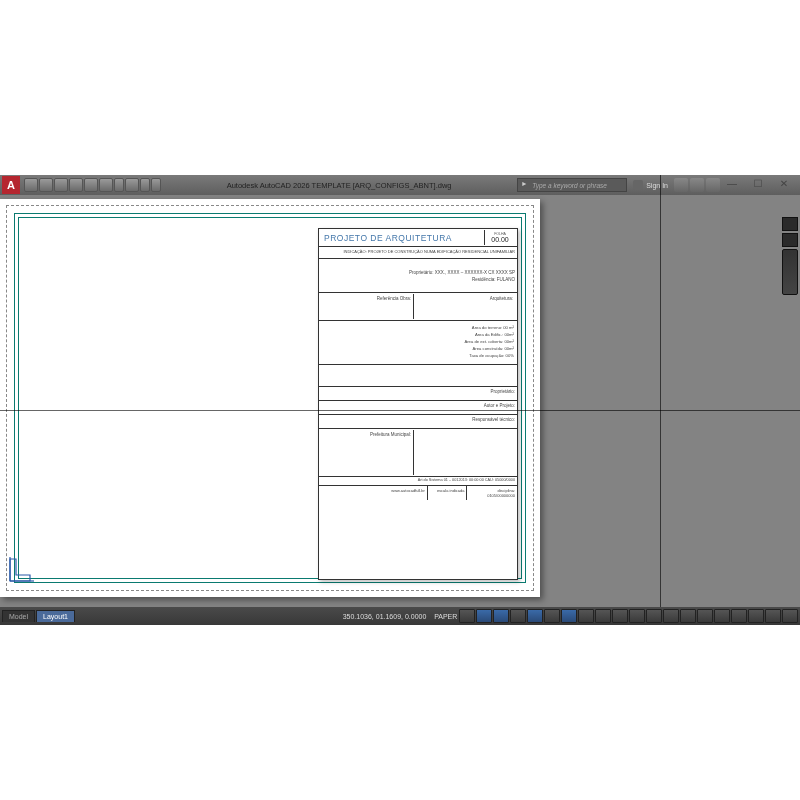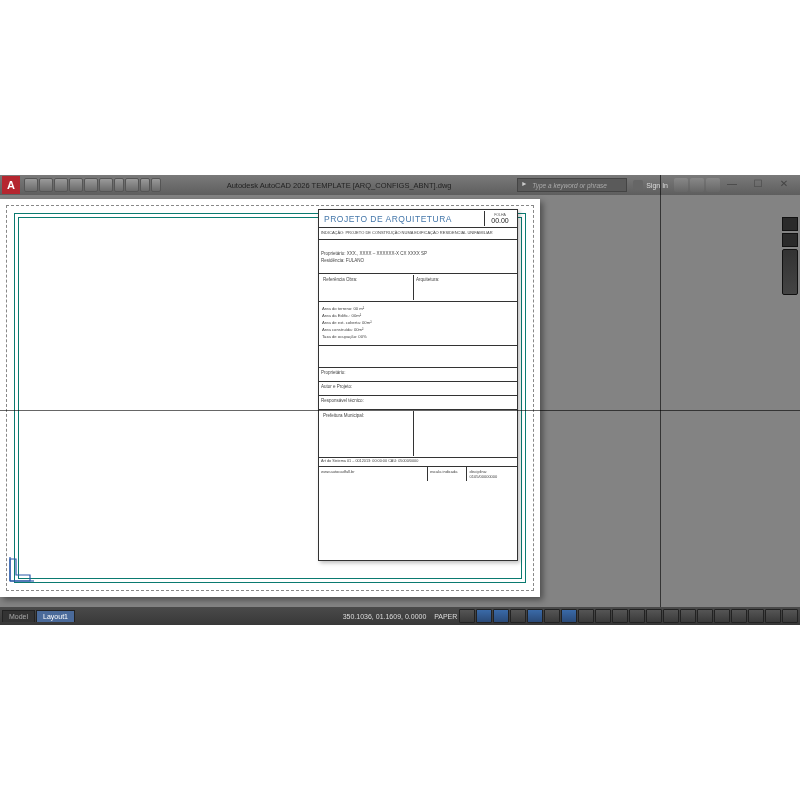--- a/index.html
+++ b/index.html
@@ -82,26 +82,27 @@
   top:14px; left:14px; right:14px; bottom:14px;
   border:1.5px solid #0a7a70;
 }
 .inner-frame {
   position:absolute;
   top:18px; left:18px; right:18px; bottom:18px;
   border:1px solid #0a7a70;
 }
 .title-block {
   position:absolute;
-  top:10px; right:22px;
+  top:29px; right:22px;
   width:200px; height:352px;
   background:#fff;
   border:1px solid #333;
   font-size:5px; color:#444;
   box-shadow: 2px 2px 4px rgba(0,0,0,.25);
+  text-align: right;
 }
 .tb-row { border-bottom:1px solid #333; padding:1px 2px;}
 .tb-title-row { display:flex; height:18px;}
 .tb-title {
   flex:1; font-size:8.5px; color:#47a; letter-spacing:.5px;
   display:flex; align-items:center; padding-left:3px;
   border-right:1px solid #333;
 }
 .tb-sheet { width:30px; display:flex; flex-direction:column; align-items:center; justify-content:center;}
 .tb-sheet-lbl { font-size:3.5px; color:#555;}

